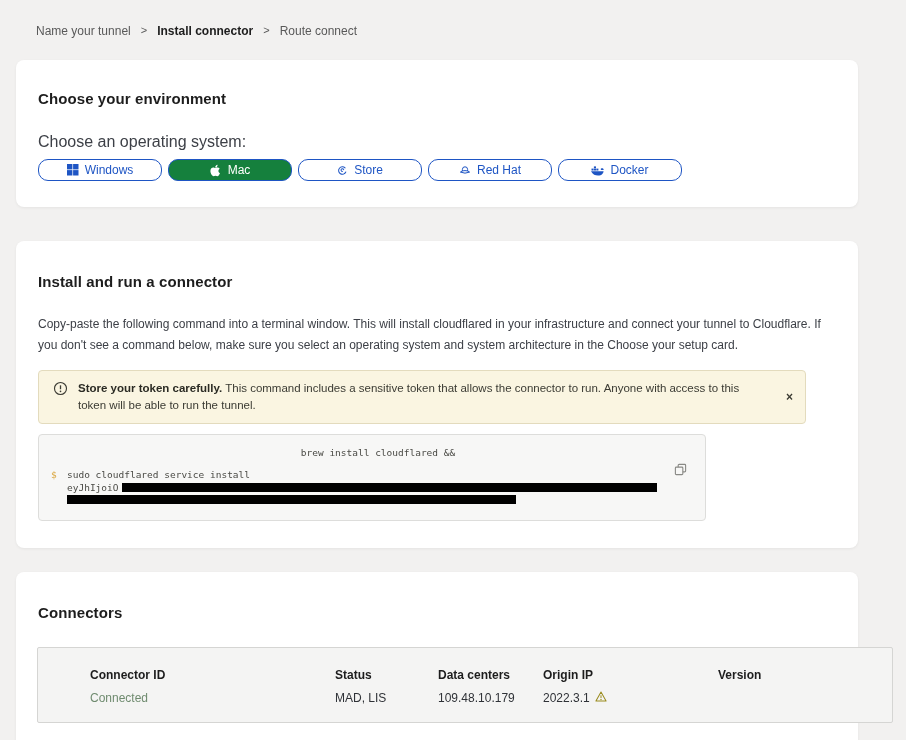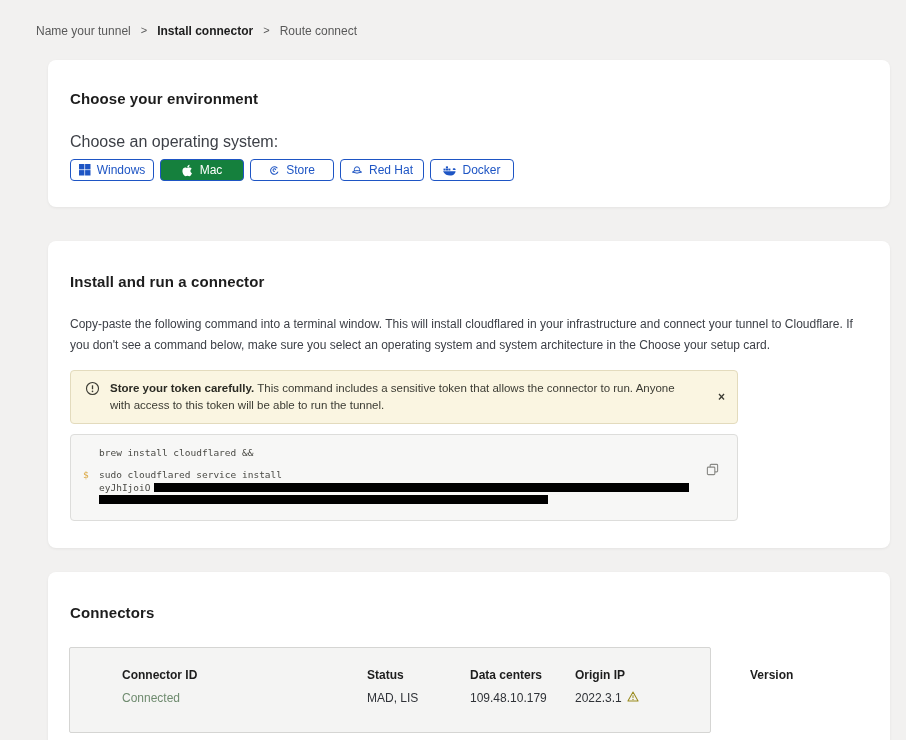--- a/index.html
+++ b/index.html
@@ -20,56 +20,56 @@
     display:flex; gap:10px;
     margin-bottom:22px;
   }
   .breadcrumb .crumb { cursor:default; }
   .breadcrumb .crumb.active { color:#1d1d1d; font-weight:bold; }
   .breadcrumb .sep { color:#595959; font-size:11px; }
 
   
   .card {
     width:842px;
-    margin-left:48px;
+    margin-left:16px;
     background:#ffffff;
     border-radius:8px;
     box-shadow:0 1px 3px rgba(0,0,0,0.06);
   }
   .card h2 {
     font-size:15px;
     color:#1d1d1d;
     letter-spacing:.1px;
   }
 
   
   .card-env { padding:30px 22px 26px 22px; margin-bottom:34px; }
   .os-label { font-size:16px; color:#3d4047; margin-top:26px; }
   .os-buttons { display:flex; gap:6px; margin-top:8px; }
   .os-btn {
-    width:84px; height:22px;
-    border:1px solid #1e55c4; border-radius:4px;
+    width:124px; height:22px;
+    border:1px solid #1e55c4; border-radius:10px;
     background:#ffffff; color:#1e55c4;
     font-family:"Liberation Sans", sans-serif;
     font-size:12px;
     display:flex; align-items:center; justify-content:center; gap:6px;
     cursor:pointer; padding:0;
   }
   .os-btn.selected { background:#15803d; color:#ffffff; }
   .os-btn svg { display:block; }
 
   
   .card-install { padding:32px 28px 27px 22px; margin-bottom:24px; }
   .card-install p {
     margin-top:24px;
     font-size:12px; line-height:21px; color:#3d4047;
     max-width:796px;
   }
   .alert {
-    width:668px;
+    width:768px;
     margin-top:14px;
     background:#faf5e1;
     border:1px solid #e3dbbd;
     border-radius:4px;
     padding:9px 28px 9px 14px;
     display:flex; align-items:flex-start; gap:10px;
     font-size:11.5px; line-height:17px; color:#3b3b33;
     position:relative;
   }
   .alert .alert-text { flex:1; padding-right:26px; }
@@ -86,43 +86,43 @@
     width:668px;
     margin-top:10px;
     background:#f7f7f6;
     border:1px solid #dddddb;
     border-radius:4px;
     padding:11px 16px 13px 12px;
     font-family:"DejaVu Sans Mono","Liberation Mono", monospace;
     font-size:9.5px; color:#4a4a45;
     position:relative;
   }
-  .code-line1 { margin-left:16px; line-height:14px; margin-bottom:8px; }
+  .code-line1 { margin-left:16px; line-height:14px; margin-bottom:8px;text-align:center; }
   .code-cmd { display:flex; }
   .prompt { width:16px; flex:none; color:#d9a43b; line-height:13px; }
   .cmd-lines { flex:1; line-height:13px; }
   .token-line { display:flex; align-items:center; }
   .redact-bar { display:inline-block; background:#000; height:9px; }
   .redact-bar.r1 { width:535px; margin-left:4px; }
   .redact-bar.r2 { width:449px; margin-top:-1px; }
   .copy-btn {
     position:absolute; right:16px; top:26px;
     background:none; border:none; padding:2px; cursor:pointer;
   }
 
   
   .card-connectors { padding:32px 21px 26px 21px; margin-bottom:39px; }
   .card-connectors h2 { margin-left:1px; }
   .conn-table {
-    width:642px;
+    width:856px;
     margin-top:26px;
     background:#f4f4f3;
     border:1px solid #d5d5d3;
     border-radius:2px;
-    padding:20px 10px 27px 52px;
+    padding:20px 10px 17px 52px;
   }
   .conn-row {
     display:grid;
     grid-template-columns:245px 103px 105px 175px 1fr;
     font-size:12px;
   }
   .conn-row.head { color:#1d1d1d; font-weight:bold; margin-bottom:9px; }
   .conn-row.body { color:#2f3237; }
   .status-connected { color:#6f8b6f; }
   .version-cell { display:flex; align-items:center; gap:5px; }

